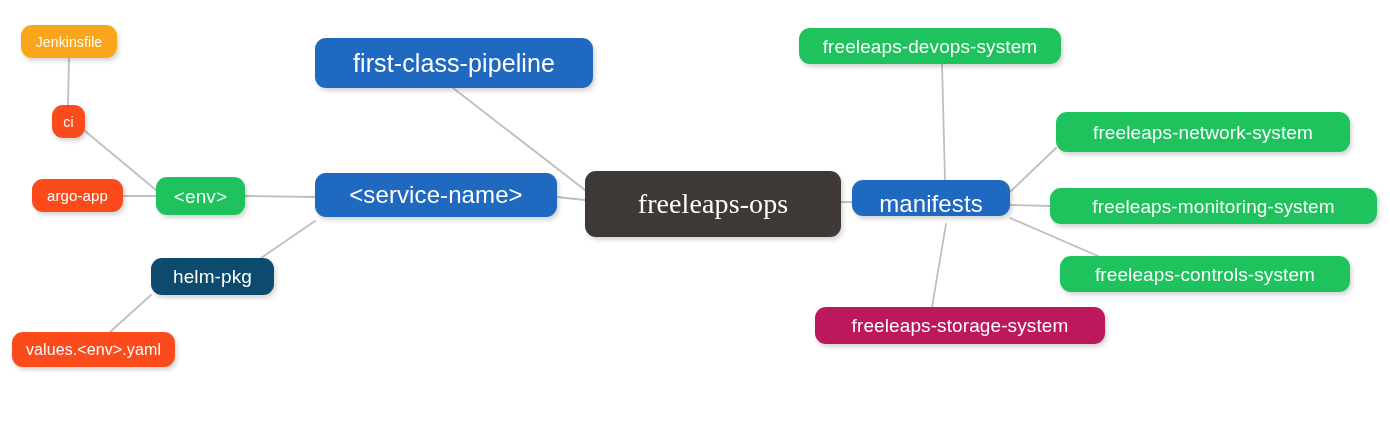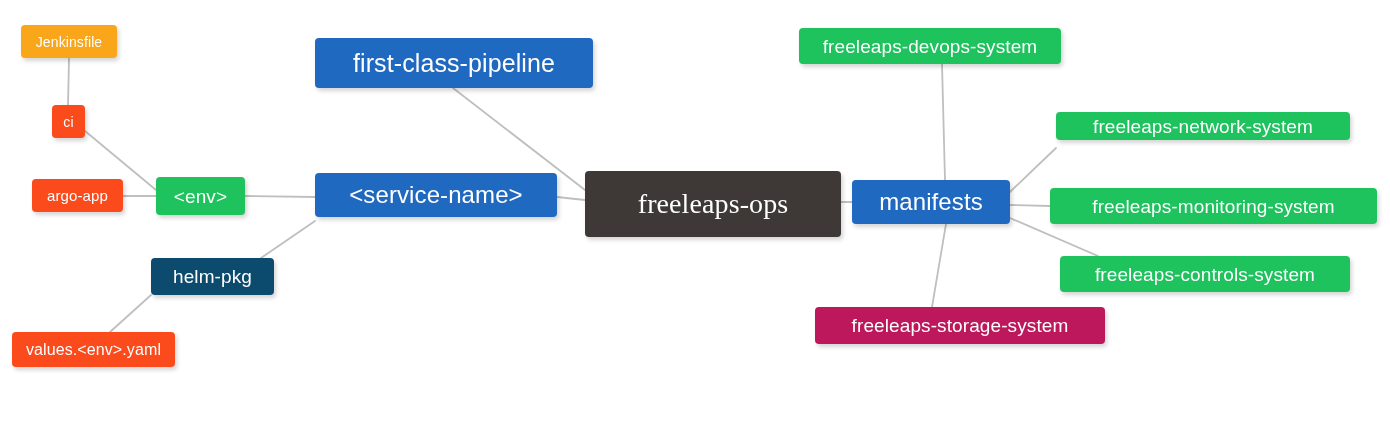--- a/index.html
+++ b/index.html
@@ -26,21 +26,21 @@
     width: 1390px;
     height: 421px;
     pointer-events: none;
   }
   .node {
     position: absolute;
     box-sizing: border-box;
     display: flex;
     align-items: center;
     justify-content: center;
-    border-radius: 4px;
+    border-radius: 11px;
     color: #ffffff;
     white-space: nowrap;
     line-height: 1;
     letter-spacing: 0.1px;
     box-shadow: 2px 3px 4px rgba(0,0,0,0.17);
     text-shadow: 0 0 1px rgba(0,0,0,0.06);
     z-index: 2;
   }
   .node-label {
     display: block;
@@ -76,21 +76,21 @@
   <div id="node-layer">
       <div class="node t-root" style="left: 585px; top: 171px; width: 256px; height: 66px; font-size: 28px; background: rgb(62, 57, 54);">
         <span class="node-label">freeleaps-ops</span>
       </div>
       <div class="node t-blue" style="left: 315px; top: 38px; width: 278px; height: 50px; font-size: 25px; background: rgb(32, 105, 192);">
         <span class="node-label">first-class-pipeline</span>
       </div>
       <div class="node t-blue" style="left: 315px; top: 173px; width: 242px; height: 44px; font-size: 24px; background: rgb(32, 105, 192);">
         <span class="node-label">&lt;service-name&gt;</span>
       </div>
-      <div class="node t-blue" style="left: 852px; top: 180px; width: 158px; height: 44px; font-size: 24px; background: rgb(32, 105, 192);">
+      <div class="node t-blue" style="left: 852px; top: 180px; width: 158px; height: 36px; font-size: 24px; background: rgb(32, 105, 192); align-items: flex-end;">
         <span class="node-label">manifests</span>
       </div>
       <div class="node t-green" style="left: 156px; top: 177px; width: 89px; height: 38px; font-size: 19px; background: rgb(30, 195, 94);">
         <span class="node-label">&lt;env&gt;</span>
       </div>
       <div class="node t-green" style="left: 151px; top: 258px; width: 123px; height: 37px; font-size: 19px; background: #0c4a6e;">
         <span class="node-label">helm-pkg</span>
       </div>
       <div class="node t-orange" style="left: 21px; top: 25px; width: 96px; height: 33px; font-size: 14px; background: rgb(250, 166, 26);">
         <span class="node-label">Jenkinsfile</span>
@@ -100,21 +100,21 @@
       </div>
       <div class="node t-red" style="left: 32px; top: 179px; width: 91px; height: 33px; font-size: 15px; background: rgb(251, 74, 28);">
         <span class="node-label">argo-app</span>
       </div>
       <div class="node t-red" style="left: 12px; top: 332px; width: 163px; height: 35px; font-size: 16px; background: rgb(251, 74, 28);">
         <span class="node-label">values.&lt;env&gt;.yaml</span>
       </div>
       <div class="node t-green" style="left: 799px; top: 28px; width: 262px; height: 36px; font-size: 19px; background: rgb(30, 195, 94);">
         <span class="node-label">freeleaps-devops-system</span>
       </div>
-      <div class="node t-green" style="left: 1056px; top: 112px; width: 294px; height: 28px; font-size: 19px; background: rgb(30, 195, 94);">
+      <div class="node t-green" style="left: 1056px; top: 112px; width: 294px; height: 40px; font-size: 19px; background: rgb(30, 195, 94);">
         <span class="node-label">freeleaps-network-system</span>
       </div>
       <div class="node t-green" style="left: 1050px; top: 188px; width: 327px; height: 36px; font-size: 19px; background: rgb(30, 195, 94);">
         <span class="node-label">freeleaps-monitoring-system</span>
       </div>
       <div class="node t-green" style="left: 1060px; top: 256px; width: 290px; height: 36px; font-size: 19px; background: rgb(30, 195, 94);">
         <span class="node-label">freeleaps-controls-system</span>
       </div>
       <div class="node t-green" style="left: 815px; top: 307px; width: 290px; height: 37px; font-size: 19px; background: #be185d;">
         <span class="node-label">freeleaps-storage-system</span>

